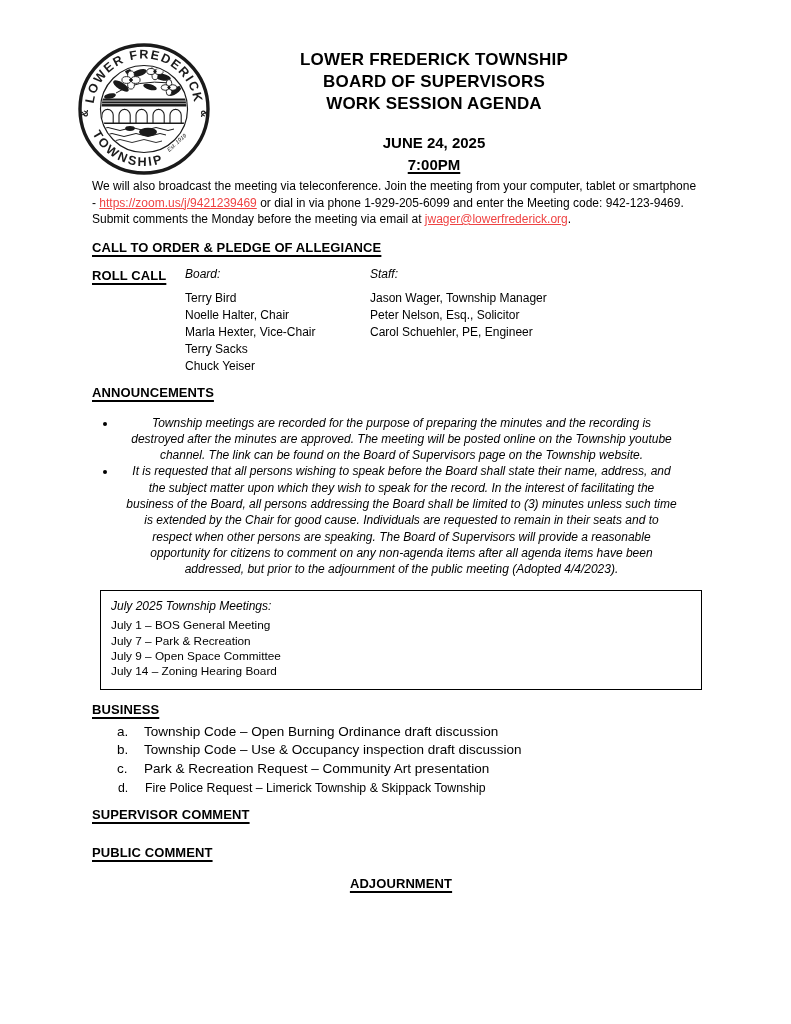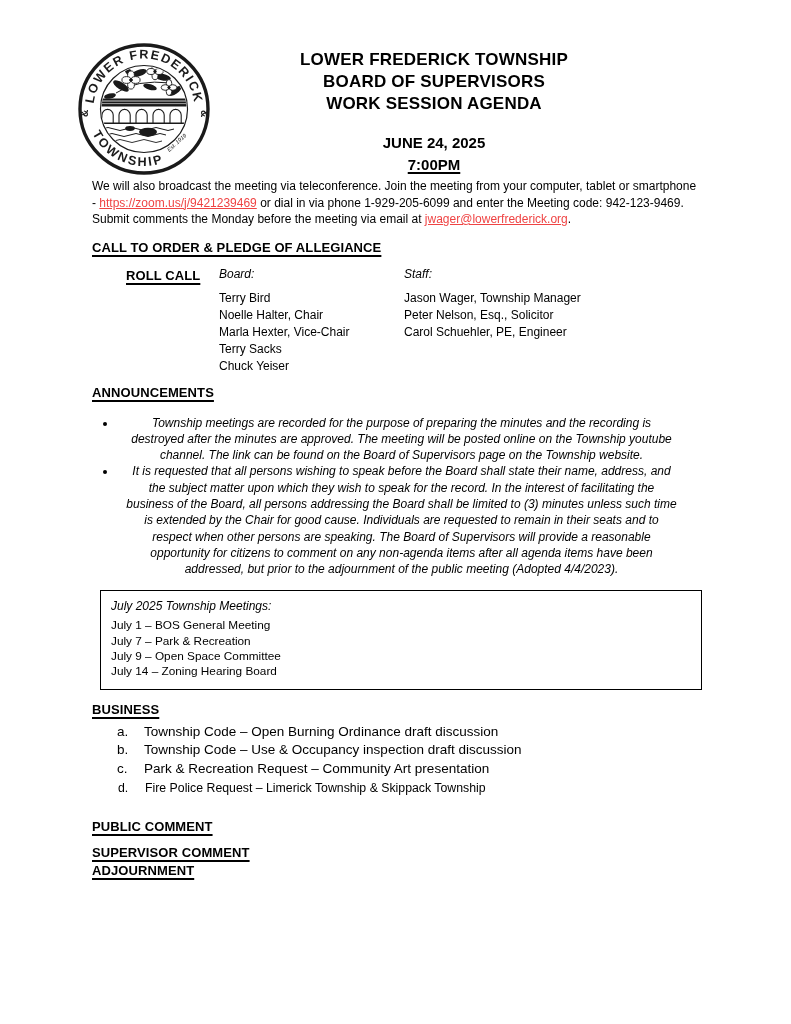--- a/index.html
+++ b/index.html
@@ -33,21 +33,21 @@
   .intro { font-size:12px; line-height:16.5px; }
   a.doc-link { color:#ef4444; text-decoration:underline; cursor:pointer; }
   .section-heading {
     font-size:13px; font-weight:bold; letter-spacing:.1px;
     text-decoration:underline; text-decoration-thickness:2px; text-underline-offset:3px;
     line-height:17px;
   }
   .h-call { margin-top:11px; }
   
   .rollcall-row { display:flex; margin-top:10px; }
-  .rc-col1 { width:93px; flex:none;margin-left:34px; }
+  .rc-col1 { width:93px; flex:none; }
   .rc-col2 { width:185px; flex:none; }
   .rc-col3 { flex:1; }
   .col-label { font-size:12px; font-style:italic; line-height:17px; }
   .name-list { list-style:none; margin-top:7px; }
   .name-list li { font-size:12px; line-height:17px; }
   
   .h-ann { margin-top:9px; }
   .ann-list { margin:14px 0 0 25px; width:560px;text-align:center; }
   .ann-list li {
     font-size:12px; font-style:italic; line-height:16.3px;
@@ -72,21 +72,21 @@
   .h-bus { margin-top:11px; }
   .bus-list { margin-top:5px; }
   .bus-item { display:flex; line-height:18.7px; }
   .bus-item .letter { width:27px; flex:none; text-align:left; padding-left:25px; box-sizing:content-box; }
   .bus-large { font-size:13.5px; }
   .bus-small { font-size:12.3px; }
   .bus-small .letter { padding-left:26px; }
   
   .h-public { margin-top:21px; }
   .h-supervisor { margin-top:9px; }
-  .h-adjourn { margin-top:1px; }
+  .h-adjourn { margin-top:14px;text-align:center; }
 </style>
 </head>
 <body>
 
 <div class="page">
 
   <div class="seal">
     <svg viewBox="0 0 136 136" width="136" height="136">
       <defs>
         <path id="arcTop" d="M 17.5 68 A 50.5 50.5 0 0 1 118.5 68" fill="none"></path>
@@ -243,18 +243,18 @@
       <div class="bus-item bus-large">
         <span class="letter">c.</span>
         <span>Park &amp; Recreation Request – Community Art presentation</span>
       </div>
       <div class="bus-item bus-small">
         <span class="letter">d.</span>
         <span>Fire Police Request – Limerick Township &amp; Skippack Township</span>
       </div>
     </div>
 
+    <div class="section-heading h-supervisor">SUPERVISOR COMMENT</div>
     <div class="section-heading h-public">PUBLIC COMMENT</div>
-    <div class="section-heading h-supervisor">SUPERVISOR COMMENT</div>
     <div class="section-heading h-adjourn">ADJOURNMENT</div>
 
   </div>
 </div>
 
 </body></html>

